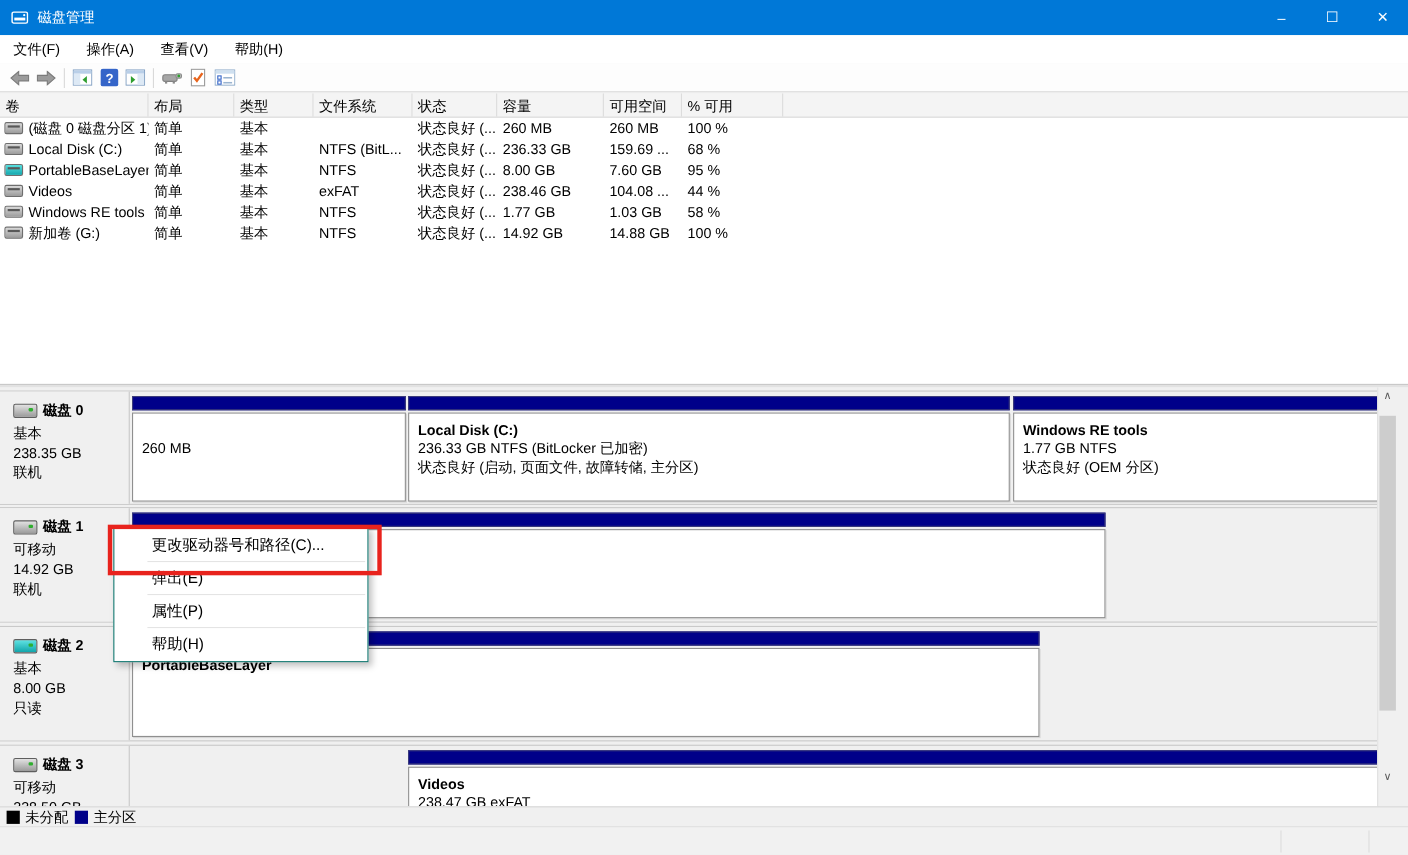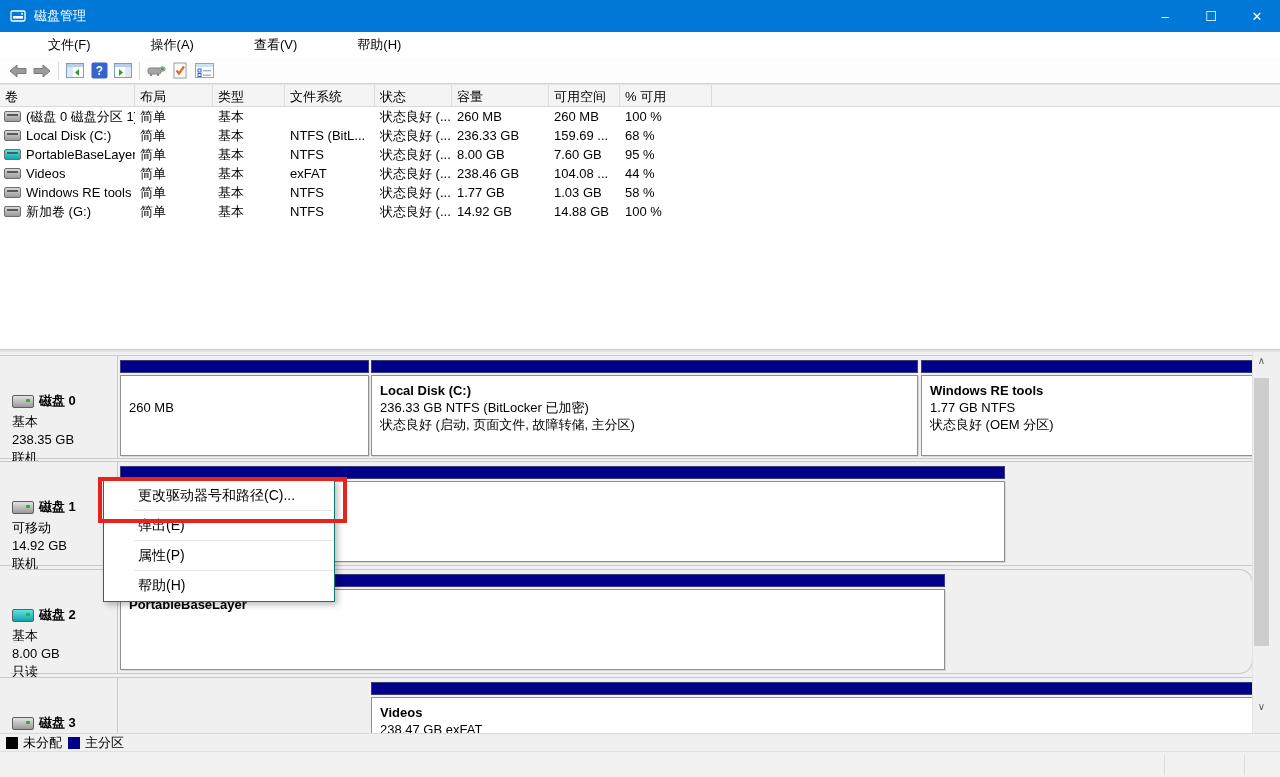--- a/index.html
+++ b/index.html
@@ -9,21 +9,21 @@
     background:#f0f0f0;font-size:13px;color:#000;
   }
   
   .titlebar{position:absolute;left:0;top:0;width:1280px;height:32px;background:#0078d7;color:#fff;display:flex;align-items:center;}
   .titlebar .app-icon{margin:0 8px 0 10px;display:flex;align-items:center;}
   .titlebar .title{font-size:13px;}
   .win-controls{position:absolute;right:0;top:0;height:32px;display:flex;}
   .win-btn{width:46px;height:32px;display:flex;align-items:center;justify-content:center;color:#fff;font-size:13px;}
   
   .menubar{position:absolute;left:0;top:32px;width:1280px;height:26px;background:#fff;display:flex;align-items:center;border-bottom:1px solid #f0f0f0;}
-  .menu-item{padding:0 12px;height:26px;line-height:26px;font-size:13px;margin-left:36px;}
+  .menu-item{padding:0 12px;height:26px;line-height:26px;font-size:13px;}
   
   .toolbar{position:absolute;left:0;top:58px;width:1280px;height:26px;background:#fdfdfd;border-bottom:1px solid #d4d4d4;display:flex;align-items:center;padding-left:6px;box-sizing:border-box;}
   .tb-btn{width:24px;height:22px;display:flex;align-items:center;justify-content:center;}
   .tb-sep{width:1px;height:18px;background:#d9d9d9;margin:0 4px;}
   
   .table-pane{position:absolute;left:0;top:84px;width:1280px;height:265px;background:#fff;border-top:1px solid #e5e5e5;}
   .thead{position:absolute;left:0;top:0;width:1280px;height:21px;background:#f4f4f4;border-bottom:1px solid #d9d9d9;display:flex;}
   .th{box-sizing:border-box;border-right:1px solid #dcdcdc;padding:3px 0 0 5px;font-size:13px;height:21px;}
   .tbody{position:absolute;left:0;top:22px;width:1280px;}
   .tr{display:flex;height:19px;align-items:center;}
@@ -31,21 +31,21 @@
   .td.vol{display:flex;align-items:center;padding-left:4px;gap:5px;}
   .vol-icon{display:inline-block;width:15px;height:9px;border:1px solid #6e6e6e;border-radius:2px;background:linear-gradient(#d8d8d8,#9c9c9c);position:relative;flex:0 0 auto;}
   .vol-icon::after{content:"";position:absolute;left:2px;right:2px;top:2px;height:2px;background:#585858;}
   .vol-icon.teal{background:linear-gradient(#59e0e0,#14a7ad);}
   
   .splitter{position:absolute;left:0;top:349px;width:1280px;height:3px;background:#e2e2e2;border-top:1px solid #c9c9c9;}
   
   .disk-pane{position:absolute;left:0;top:352px;width:1280px;height:381px;background:#f0f0f0;overflow:hidden;}
   .disk-row{position:absolute;left:0;width:1253px;background:#f0f0f0;border:1px solid #c9c9c9;border-left:none;box-sizing:border-box;}
   .disk-label{position:absolute;left:0;top:0;bottom:0;width:118px;border-right:1px solid #c9c9c9;padding:8px 0 0 12px;box-sizing:border-box;background:#f0f0f0;}
-  .disk-name{font-weight:bold;font-size:13px;display:flex;align-items:center;gap:5px;margin-bottom:3px;margin-top:28px;}
+  .disk-name{font-weight:bold;font-size:13px;display:flex;align-items:center;gap:5px;margin-bottom:3px;}
   .disk-ico{display:inline-block;width:20px;height:11px;border:1px solid #5e5e5e;border-radius:2px;background:linear-gradient(#e2e2e2,#9a9a9a);position:relative;flex:0 0 auto;}
   .disk-ico::after{content:"";position:absolute;right:3px;top:3px;width:4px;height:3px;background:#2fae2f;border-radius:1px;}
   .disk-ico.teal{background:linear-gradient(#5fe3e3,#10a4aa);}
   .disk-meta{font-size:13px;line-height:18px;}
   .part{position:absolute;top:4px;height:96px;}
   .part .bar{height:13px;border:1px solid #3c3c7a;box-sizing:border-box;}
   .bar.navy{background:#000089;}
   .bar.black{background:#000;border-color:#333;}
   .part .pbody{position:absolute;left:0;right:0;top:15px;bottom:0;background:#fff;border:1px solid #8f8f8f;box-shadow:1px 1px 0 #d7d7d7;padding:6px 4px 0 8px;box-sizing:border-box;overflow:hidden;}
   .pline{min-height:17px;line-height:17px;font-size:13px;white-space:nowrap;}
@@ -308,21 +308,21 @@
     <div class="part" style="left:120px;width:885px;">
       <div class="bar navy"></div>
       <div class="pbody">
         <div class="pline t"></div>
         <div class="pline"></div>
         <div class="pline"></div>
       </div>
     </div>
   </div>
 
-  <div class="disk-row" style="top:217px;height:105px;border-radius:14px;">
+  <div class="disk-row" style="top:217px;height:105px;">
     <div class="disk-label">
       <div class="disk-name">
           <span class="disk-ico teal"></span>
           <span>磁盘 2</span>
         </div>
       <div class="disk-meta">基本</div>
       <div class="disk-meta">8.00 GB</div>
       <div class="disk-meta">只读</div>
     </div>
     <div class="part" style="left:120px;width:825px;">

